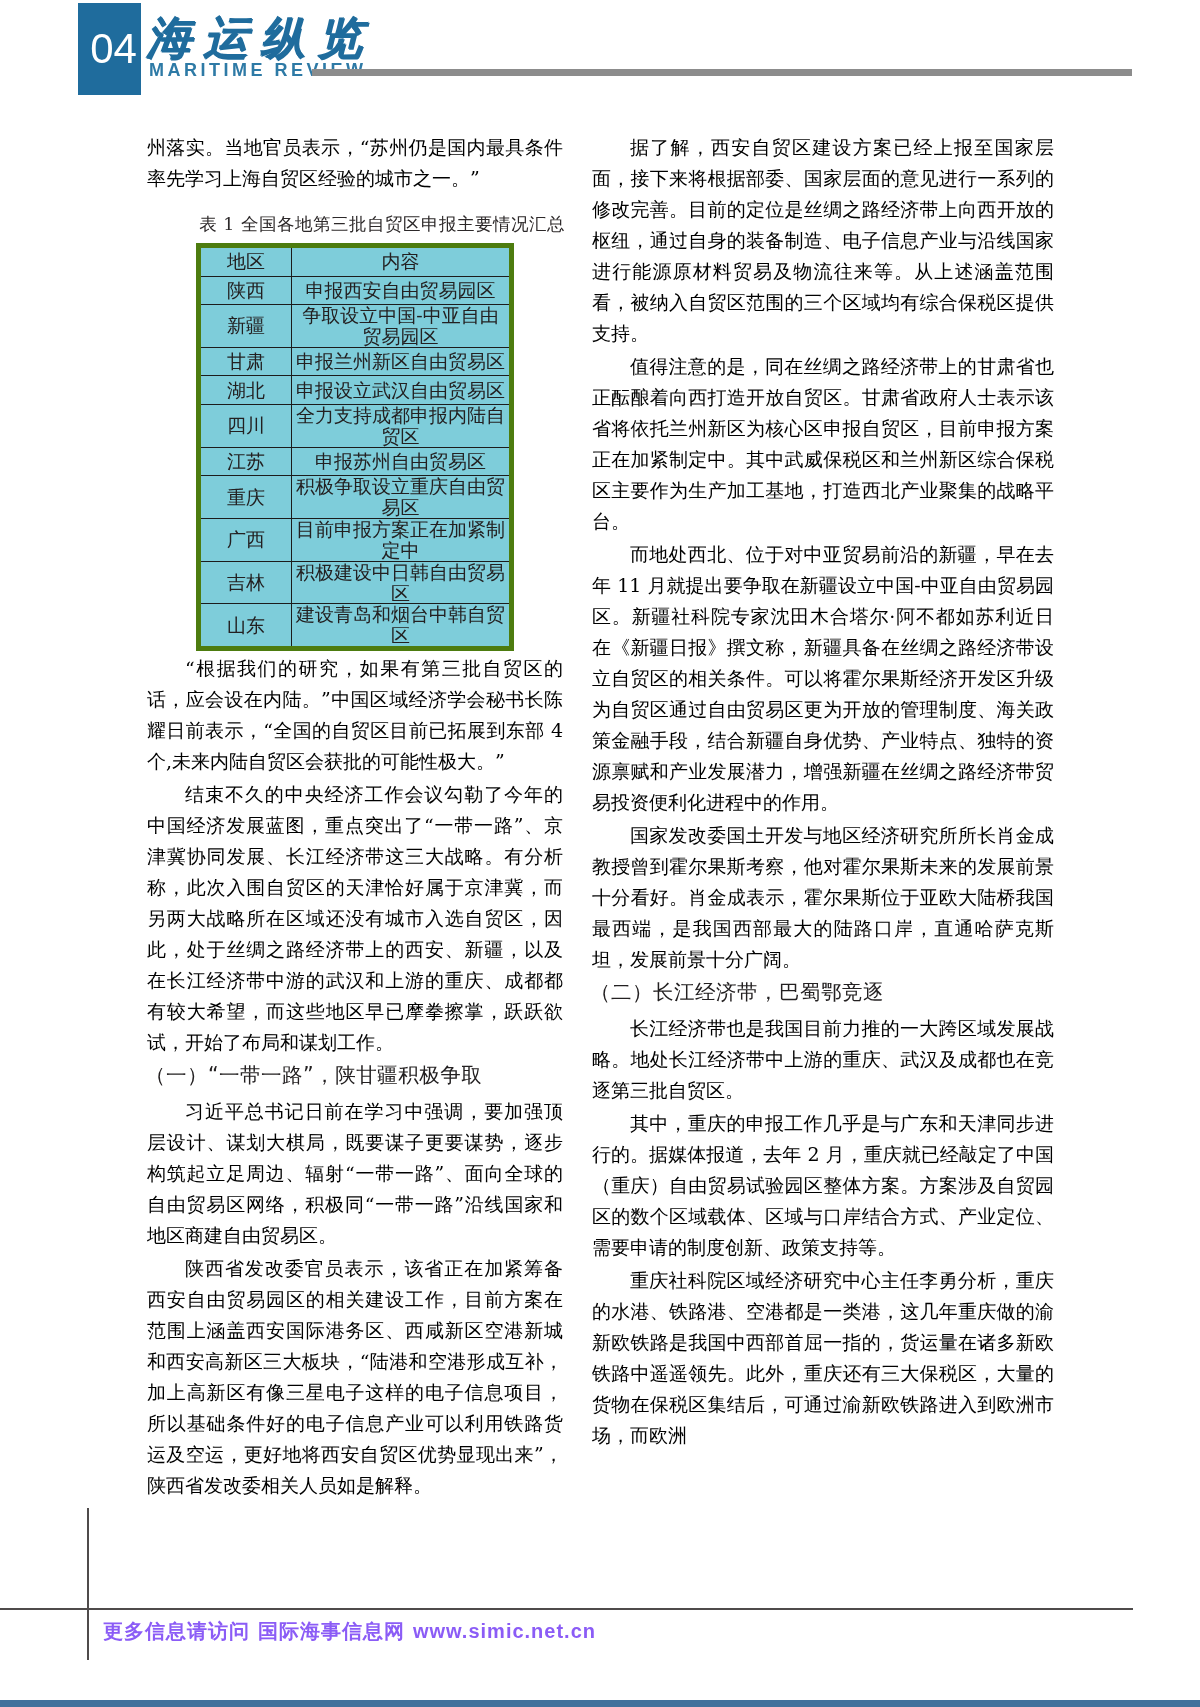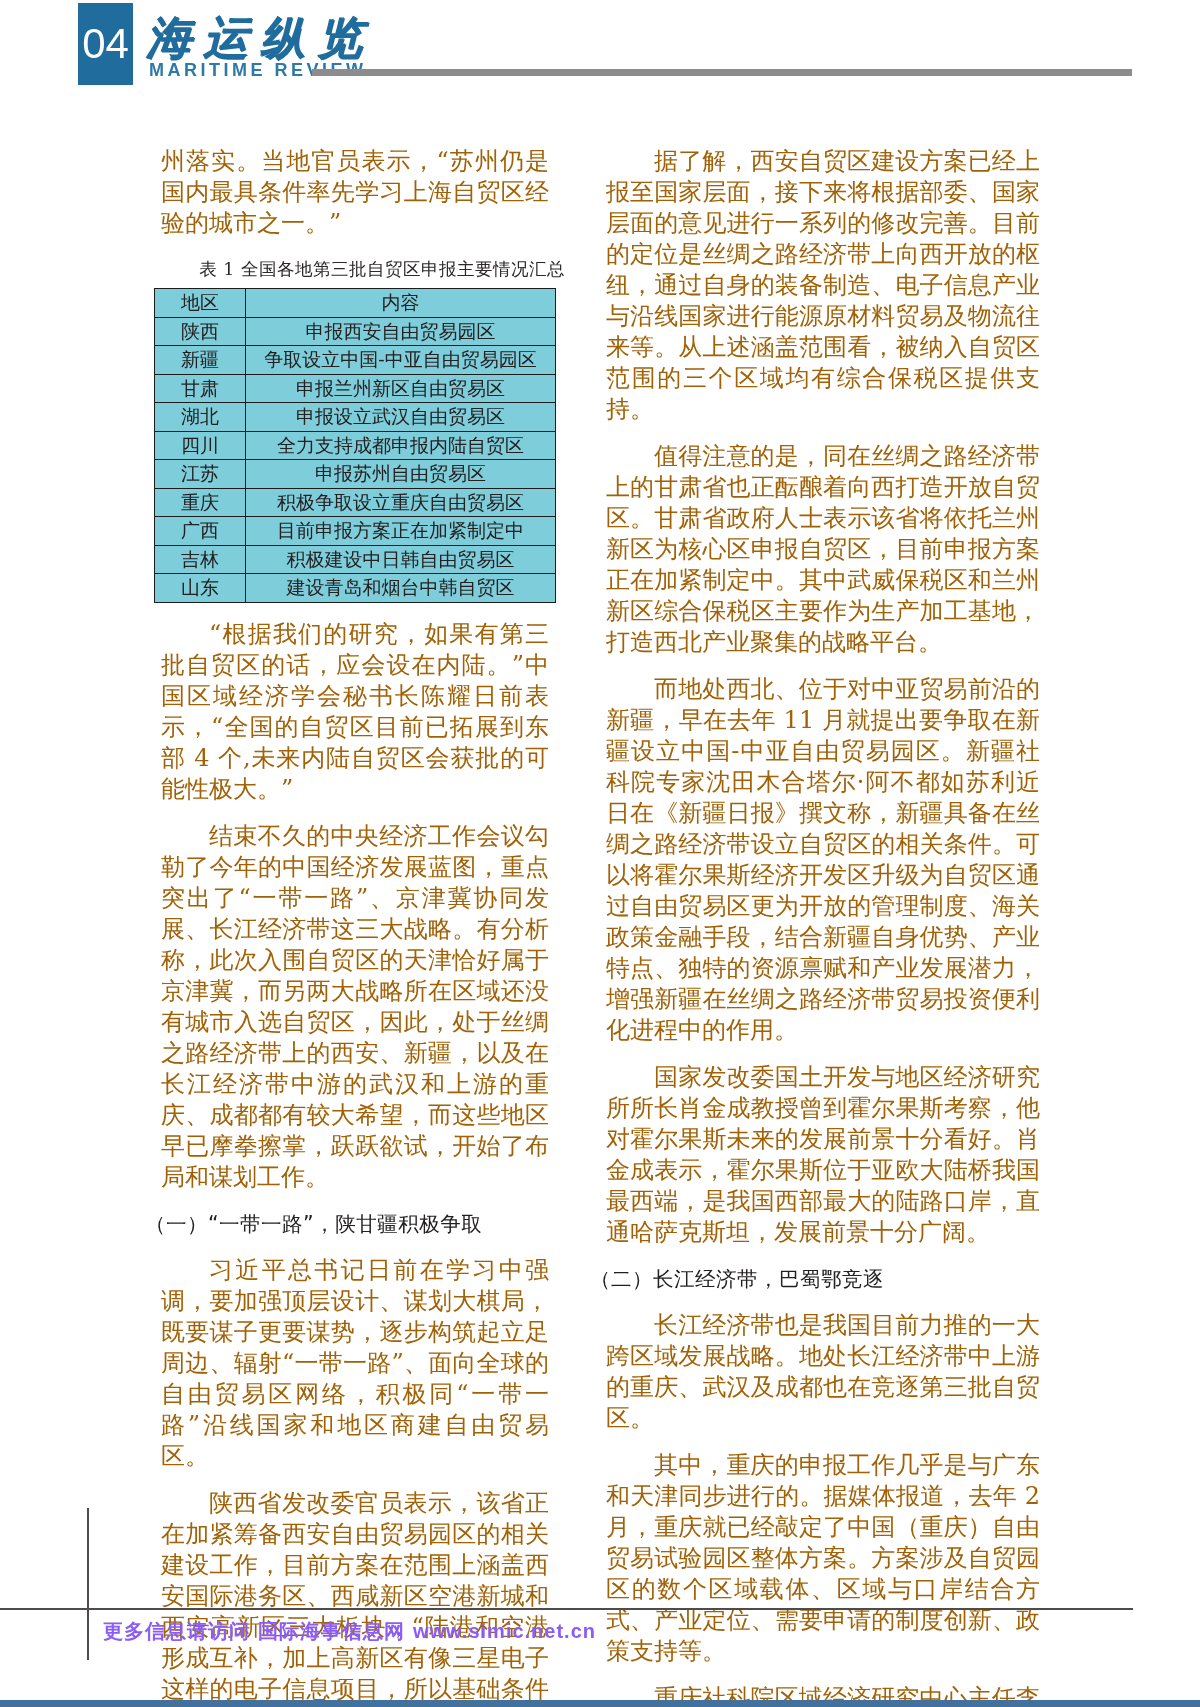--- a/index.html
+++ b/index.html
@@ -4,24 +4,24 @@
 <style>
   html,body { margin:0; padding:0; background:#e8e8e8; }
   .page {
     position:relative; width:1200px; height:1707px; margin:0 auto;
     background:#ffffff; overflow:hidden;
     font-family:"DejaVu Serif", serif;
   }
 
   
   .pagenum-box {
-    position:absolute; left:78px; top:3px; width:55px; height:82px;
+    position:absolute; left:78px; top:3px; width:55px; height:92px;
     background:#1f6c9d; color:#ffffff;
     font-family:"Liberation Sans", sans-serif; font-size:42px; font-weight:400;
-    display:flex; align-items:center; justify-content:center;
+    display:flex; align-items:center; justify-content:center;padding-left:8px;
   }
   .mag-title-cn {
     position:absolute; left:146px; top:8px;
     color:#1f6c9d; font-size:45px; font-weight:900; font-style:italic;
     letter-spacing:12px; white-space:nowrap;
     font-family:"DejaVu Serif", serif;
     text-shadow:1px 1px 0 #1f6c9d;
   }
   .mag-title-en {
     position:absolute; left:149px; top:60px;
@@ -31,33 +31,33 @@
   .header-rule {
     position:absolute; left:312px; top:69px; width:820px; height:7px;
     background:#8c8c8c;
   }
 
   
   .col-left  { position:absolute; left:145px; top:130px; width:420px; }
   .col-right { position:absolute; left:590px; top:130px; width:466px; }
 
   p.body {
-    margin:16px; font-size:24px; line-height:31px; color:#a16207;
+    margin:2px; font-size:19px; line-height:31px; color:#000000;
     text-align:justify; text-indent:2em;
   }
   p.noindent { text-indent:0; }
 
   
   .tbl-caption {
     margin-top:18px; text-align:right; font-size:17.5px; color:#2c2829;
     letter-spacing:0.5px;
   }
   table.fta {
-    border-collapse:collapse; margin:7px auto 0; width:402px;
-    border:1px solid #4d7c0f;
+    border-collapse:collapse; margin:7px auto 0; width:318px;
+    border:5px solid #4d7c0f;
   }
   table.fta th, table.fta td {
     border:1.5px solid #1c1c1c; background:#7ecdda;
     font-size:19px; font-weight:normal; color:#232021;
     text-align:center; height:27.5px; padding:0 3px; line-height:1.1;
   }
   .col-region { width:84px; }
 
   
   h1.section {

